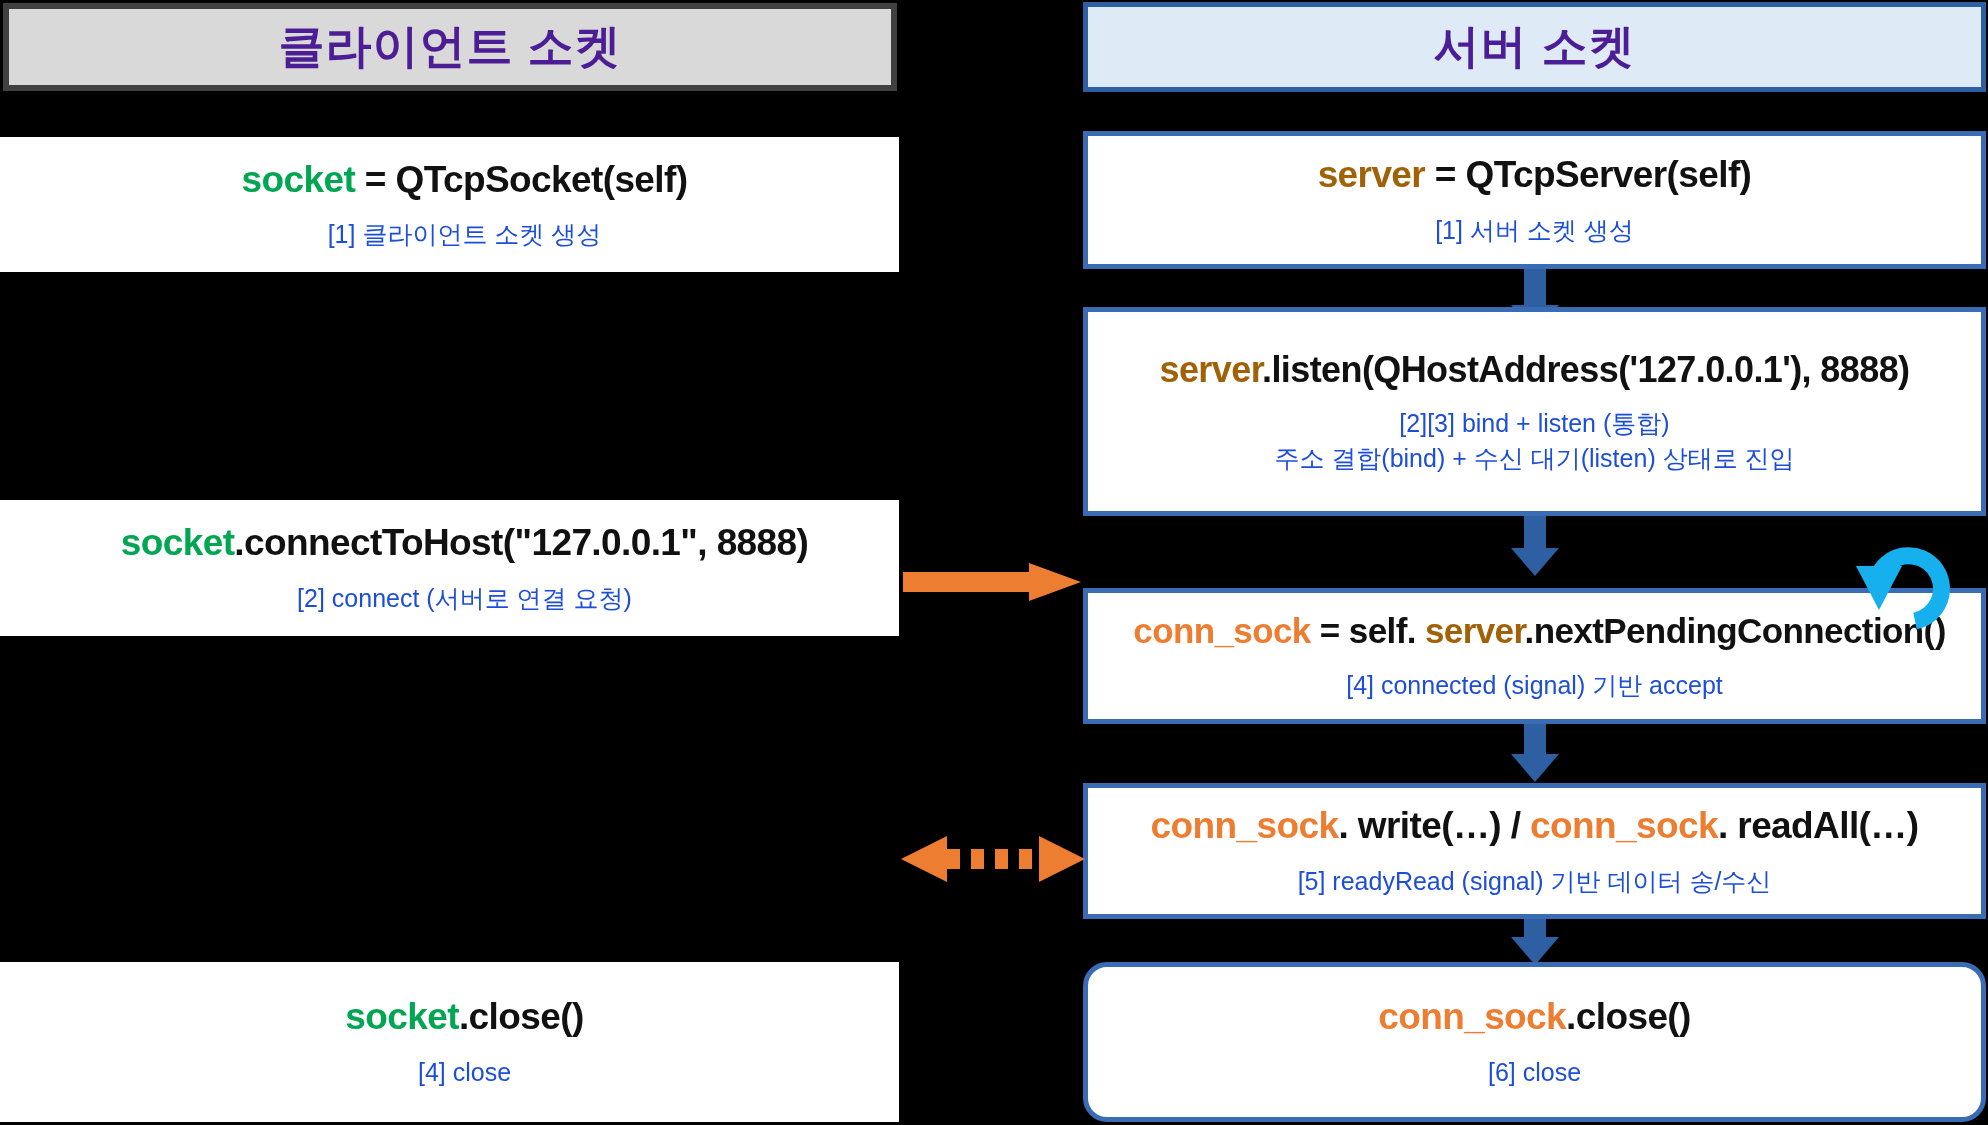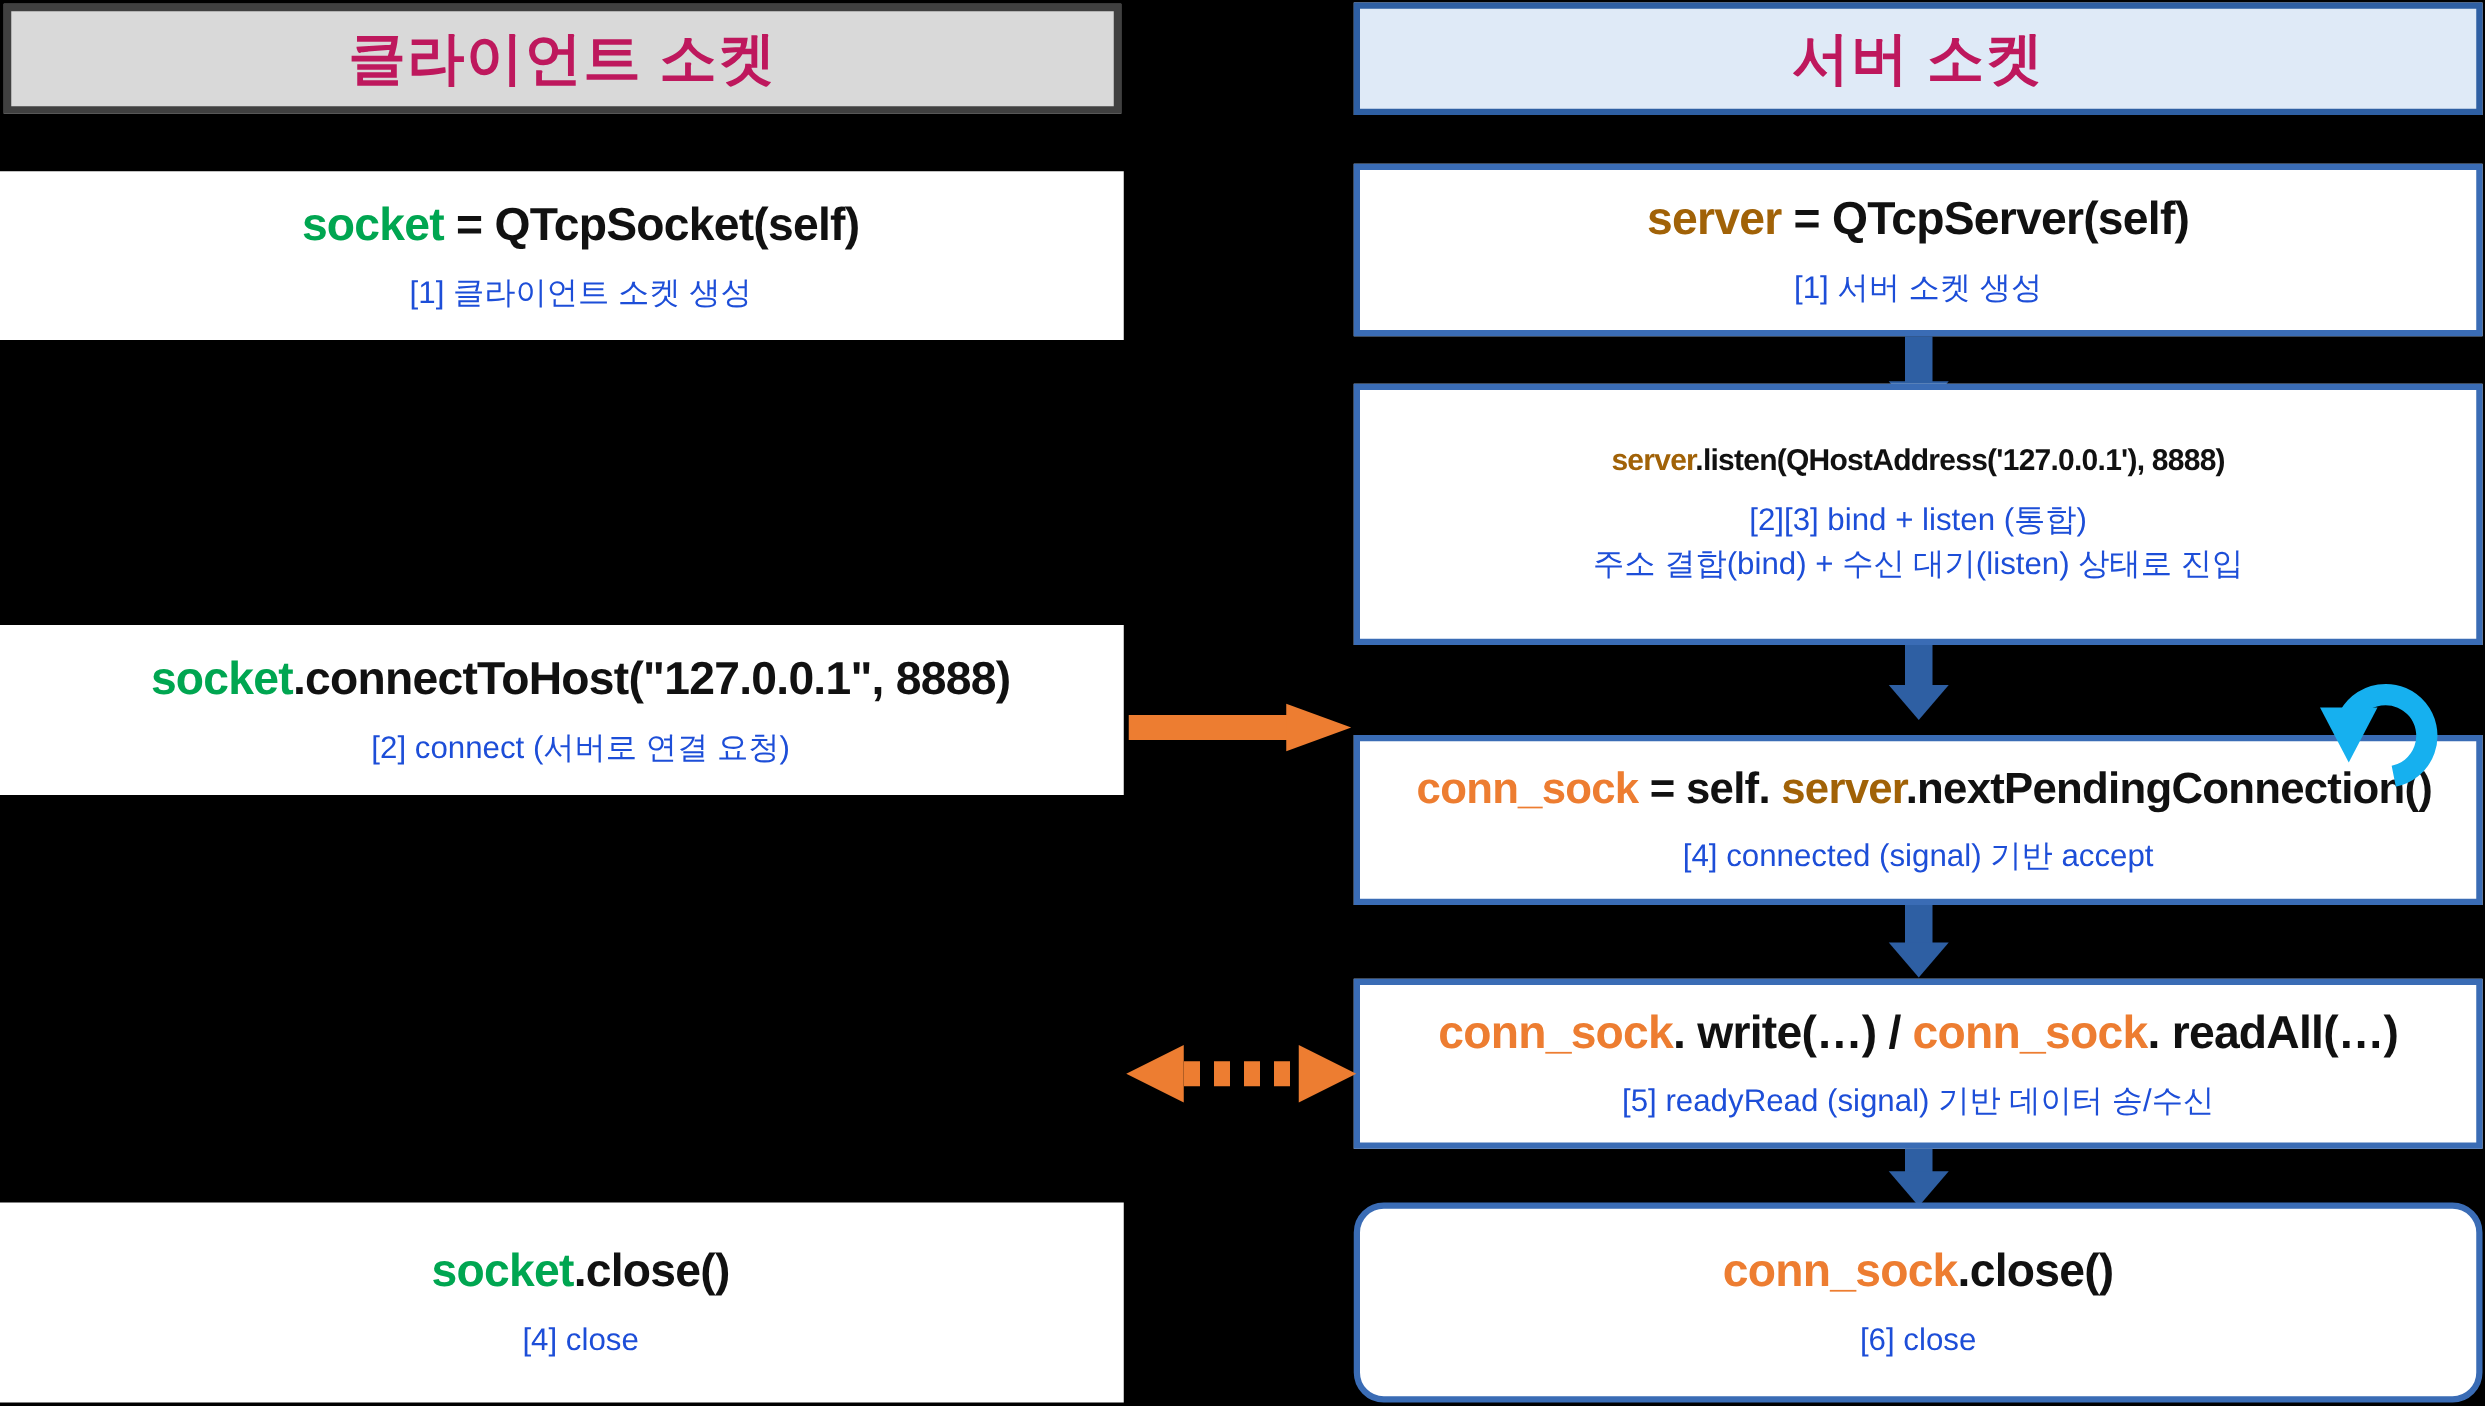--- a/index.html
+++ b/index.html
@@ -42,21 +42,21 @@
   .g  { color: #00a651; }   
   .b  { color: #a16207; }   
   .o  { color: #ed7d31; }   
 
   
   .hdr {
     position: absolute;
     display: flex; align-items: center; justify-content: center;
     font-weight: bold;
     font-size: 46px;
-    color: #be185d;
+    color: #4c1d95;
     letter-spacing: 1px;
   }
   .hdr-client {
     left: 3px; top: 3px; width: 894px; height: 88px;
     background: #d9d9d9;
     border: 6px solid #404040;
   }
   .hdr-server {
     left: 1083px; top: 2px; width: 903px; height: 90px;
     background: #dfeaf7;
@@ -152,21 +152,21 @@
   <div class="box rbox" style="top:131px;height:138px;">
     <div class="code"><span class="b">server</span><span> = QTcpServer(self)</span></div>
     <div class="sub">[1] 서버 소켓 생성</div>
   </div>
 
   <div class="varrow" style="top:269px;height:38px;">
       <span class="head"></span>
     </div>
 
   <div class="box rbox" style="top:307px;height:209px;">
-    <div class="code" style="font-size:24px;text-align:right;"><span class="b">server</span><span>.listen(QHostAddress('127.0.0.1'), 8888)</span></div>
+    <div class="code" style="font-size:36px;text-align:right;"><span class="b">server</span><span>.listen(QHostAddress('127.0.0.1'), 8888)</span></div>
     <div class="sub">[2][3] bind + listen (통합)</div>
     <div class="sub two" style="margin-top:4px;">주소 결합(bind) + 수신 대기(listen) 상태로 진입</div>
   </div>
 
   <div class="varrow" style="top:516px;height:34px;">
       <span class="head"></span>
     </div>
 
   <div class="box rbox" style="top:588px;height:136px;">
     <div class="code" style="font-size:35px;margin-left:10px;"><span class="o">conn_sock</span><span> = self. </span><span class="b">server</span><span>.nextPendingConnection()</span></div>

